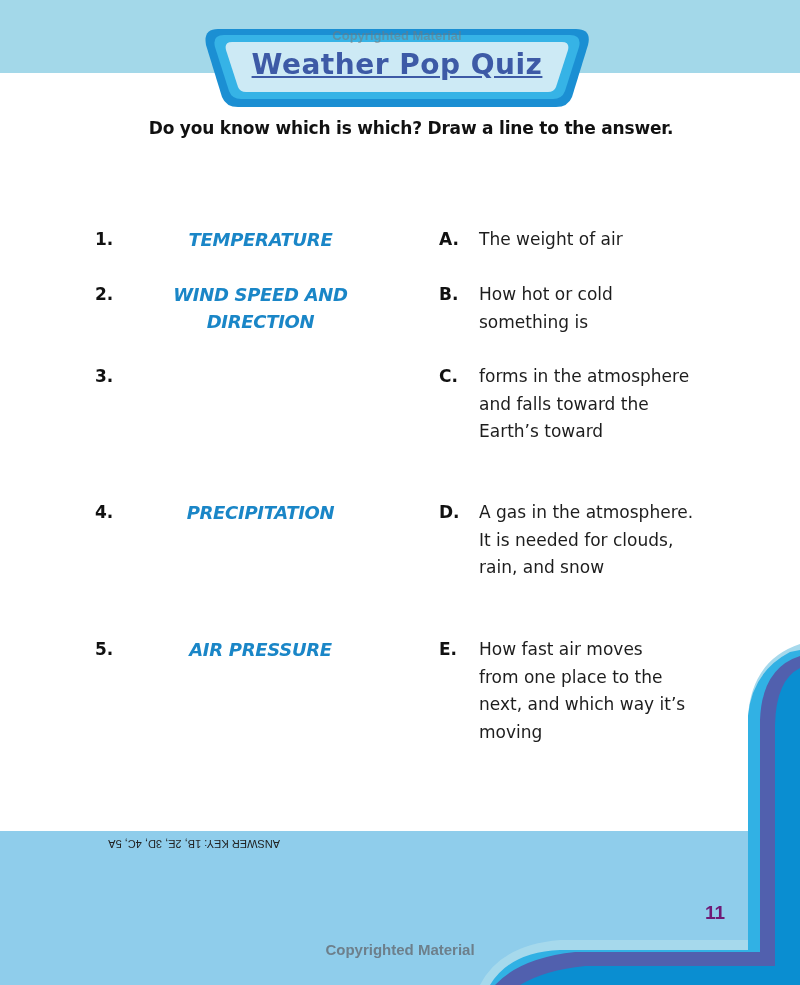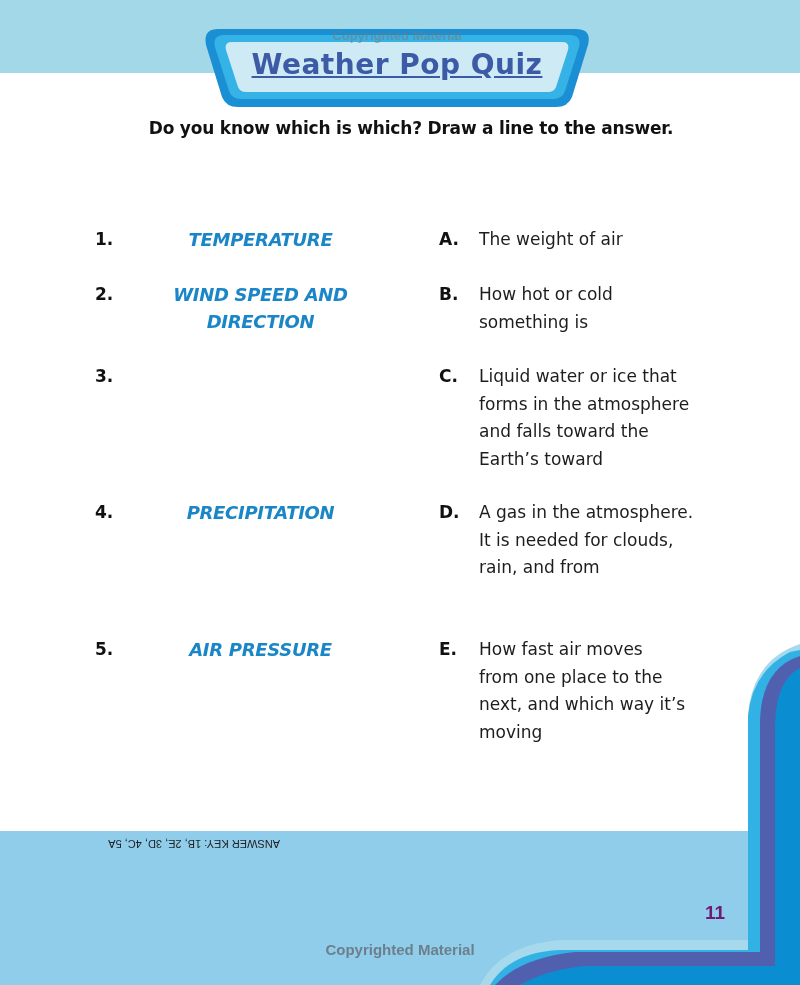--- a/index.html
+++ b/index.html
@@ -102,30 +102,29 @@
   <span class="letter">A.</span>
   <span class="text">The weight of air</span>
 </div>
 <div class="def" style="top:281px;">
   <span class="letter">B.</span>
   <span class="text">How hot or cold</span>
   <span class="text">something is</span>
 </div>
 <div class="def" style="top:363px;">
   <span class="letter">C.</span>
-  <span class="text">Liquid water or ice that</span>
   <span class="text">forms in the atmosphere</span>
   <span class="text">and falls toward the</span>
   <span class="text">Earth’s toward</span>
 </div>
 <div class="def" style="top:499px;">
   <span class="letter">D.</span>
   <span class="text">A gas in the atmosphere.</span>
   <span class="text">It is needed for clouds,</span>
-  <span class="text">rain, and from</span>
+  <span class="text">rain, and snow</span>
 </div>
 <div class="def" style="top:636px;">
   <span class="letter">E.</span>
   <span class="text">How fast air moves</span>
   <span class="text">from one place to the</span>
   <span class="text">next, and which way it’s</span>
   <span class="text">moving</span>
 </div>
 
 <div class="bottom-band"></div>

